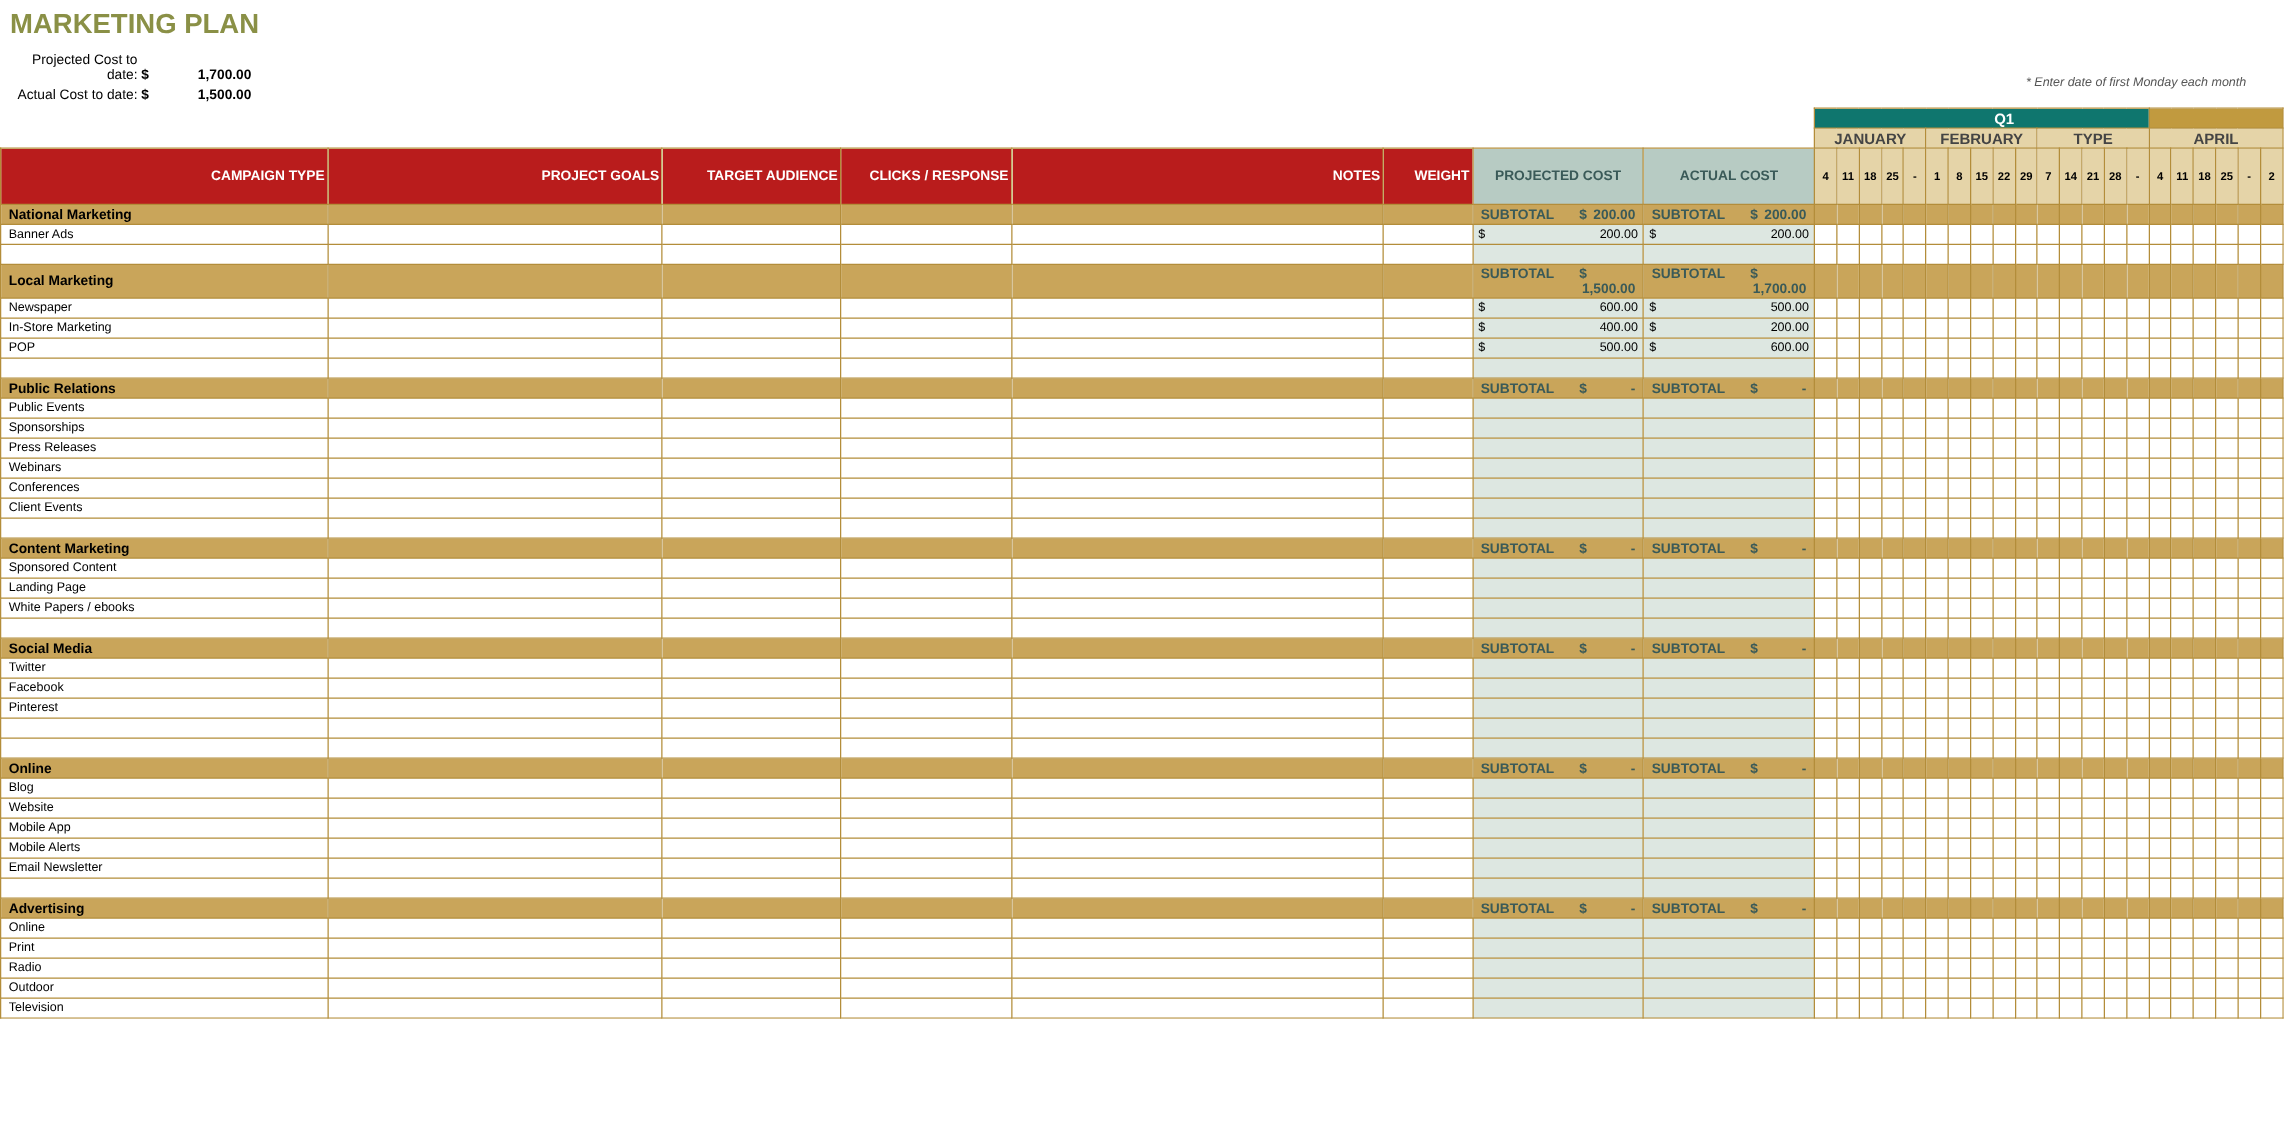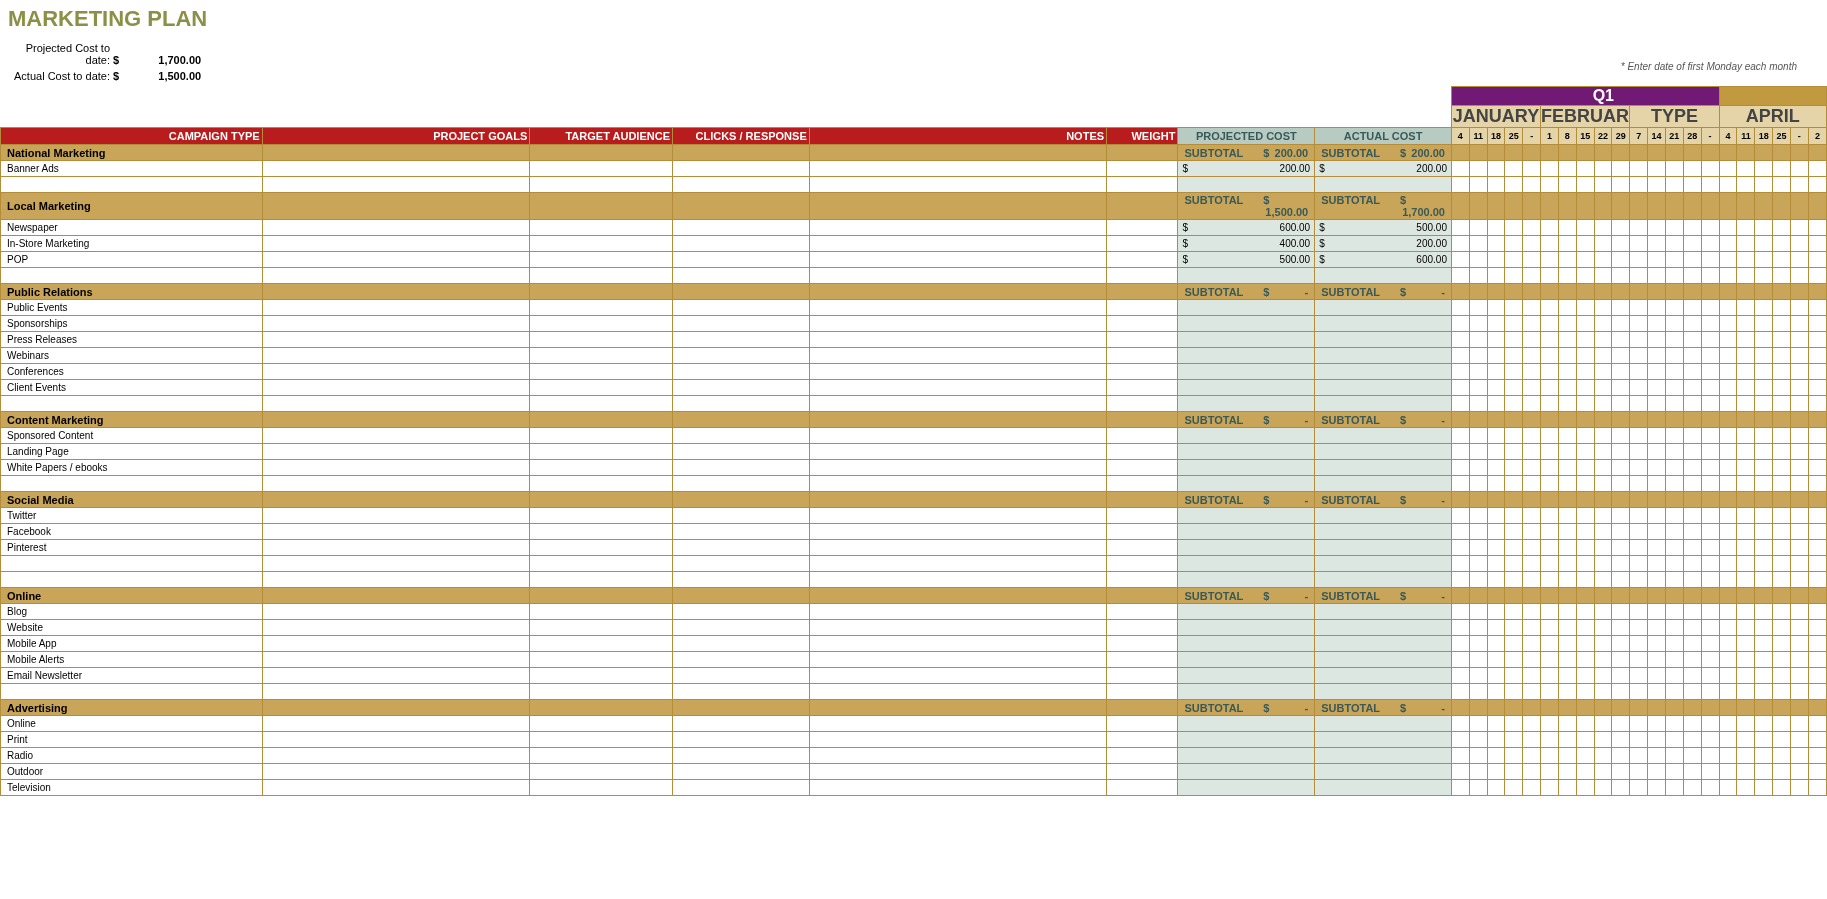--- a/index.html
+++ b/index.html
@@ -8,24 +8,24 @@
 .header-area { display: flex; justify-content: space-between; align-items: flex-end; }
 .cost-summary { font-size: 11px; }
 .cost-summary div { margin-bottom: 4px; }
 .cost-summary .lbl { display: inline-block; width: 110px; text-align: right; }
 .cost-summary .cur { display: inline-block; width: 15px; font-weight: bold; }
 .cost-summary .val { display: inline-block; width: 70px; text-align: right; font-weight: bold; }
 .hint { font-style: italic; font-size: 10px; color: #555; padding-right: 30px; padding-bottom: 14px; }
 table { border-collapse: collapse; width: 100%; table-layout: fixed; }
 td, th { border: 1px solid #b38d3a; height: 16px; overflow: hidden; white-space: nowrap; }
 .hdr-orange { background: #b91c1c; color: #fff; font-weight: bold; text-align: right; font-size: 11px; padding: 2px; }
-.hdr-teal { background: #b7cbc3; color: #3a5a58; font-weight: bold; text-align: center; font-size: 11px; padding: 2px; }
-.hdr-teal-dark { background: #701a75; color: #fff; font-weight: bold; text-align: center; font-size: 16px; padding-left: 36px; }
+.hdr-teal { background: #b7cbc3; color: #3a5a58; font-weight: bold; text-align: center; font-size: 11px; padding: 16px; }
+.hdr-teal-dark { background: #0f766e; color: #fff; font-weight: bold; text-align: center; font-size: 12px; padding-left: 36px; }
 .hdr-gold { background: #c19a3f; }
-.hdr-tan { background: #e5d4a8; font-weight: bold; text-align: center; font-size: 18px; color: #444; }
+.hdr-tan { background: #e5d4a8; font-weight: bold; text-align: center; font-size: 12px; color: #444; }
 .day-hdr { background: #e5d4a8; font-weight: bold; text-align: center; font-size: 9px; }
 .cat-row td { background: #c9a55a; font-weight: bold; font-size: 11px; padding: 1px 6px; }
 .sub-cell { background: #c5d4cd; font-size: 9px; font-weight: bold; color: #3a5a58; padding: 1px 4px; }
 .money-cell { background: #dde7e1; padding: 1px 4px; font-size: 10px; }
 .white-cell { background: #fff; padding: 1px 6px; font-size: 10px; }
 .cal-cell { background: #fff; }
 .sub-label { float: left; }
 .sub-cur { float: left; margin-left: 20px; }
 .sub-val { float: right; }
 .m-cur { float: left; }

